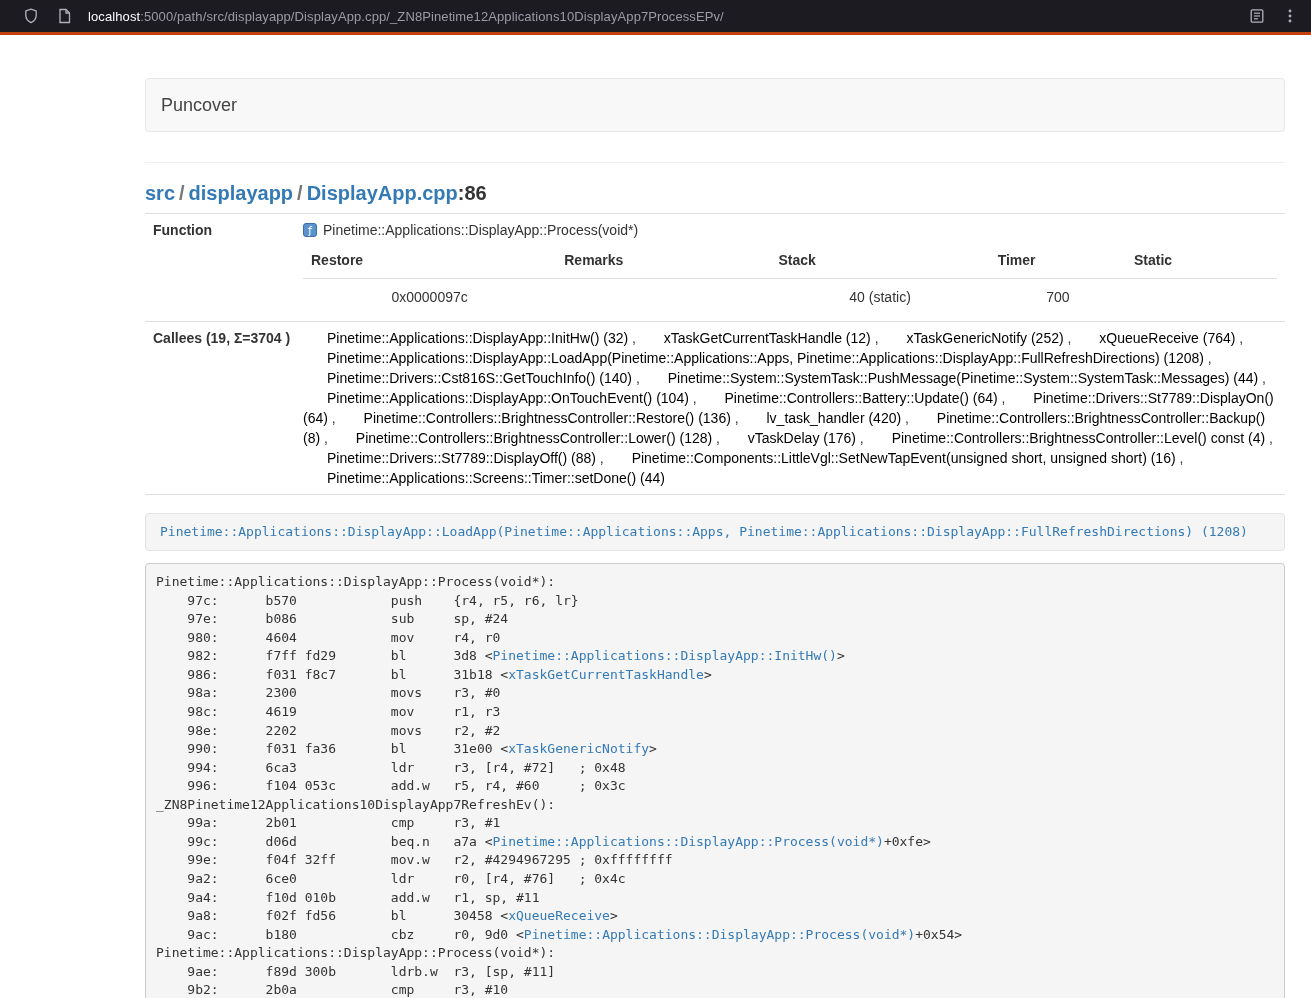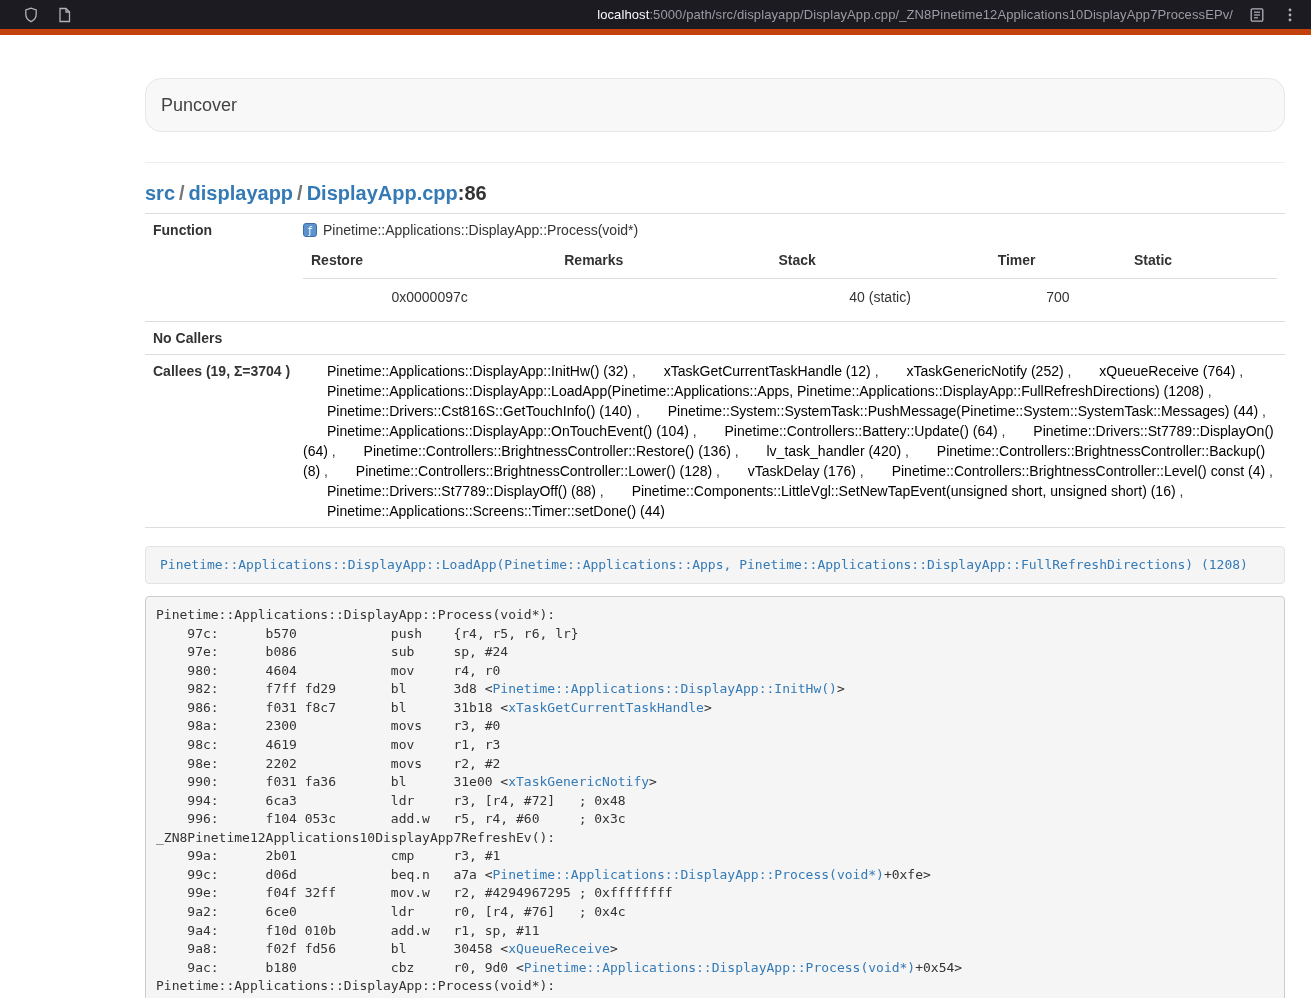--- a/index.html
+++ b/index.html
@@ -1,29 +1,29 @@
 <!DOCTYPE html>
 <html><head>
 <meta charset="utf-8">
 <style>
   html,body{margin:0;padding:0;}
   body{font-family:"Liberation Sans",sans-serif;background:#fff;}
   .viewport{position:relative;width:1311px;height:998px;overflow:hidden;background:#fff;}
 
   
-  .toolbar{height:35px;background:#1c1b22;border-bottom:6px solid #c2410c;display:flex;align-items:center;padding:0 12px 0 22px;box-sizing:border-box;gap:15px;text-align:right;}
+  .toolbar{height:35px;background:#1c1b22;border-bottom:3px solid #c2410c;display:flex;align-items:center;padding:0 12px 0 22px;box-sizing:border-box;gap:15px;}
   .tb-icon{display:inline-flex;align-items:center;justify-content:center;width:18px;height:18px;flex:0 0 auto;cursor:pointer;}
   .tb-icon svg{display:block;}
   .urlbar{flex:1 1 auto;font-size:13px;white-space:nowrap;overflow:hidden;cursor:text;letter-spacing:.1px;}
   .urlbar .host{color:#fbfbfe;}
   .urlbar .path{color:#9b9ba6;}
 
   
   .page{margin-left:145px;width:1140px;color:#333;font-size:14px;}
-  .navbar{margin-top:43px;background:#f8f8f8;border:1px solid #e7e7e7;border-radius:16px;padding:15px;}
+  .navbar{margin-top:43px;background:#f8f8f8;border:1px solid #e7e7e7;border-radius:4px;padding:15px;}
   .brand{font-size:18px;color:#444;line-height:22px;cursor:pointer;}
   hr.rule{border:0;border-top:1px solid #eee;margin:30px 0 22px 0;}
 
   .breadcrumb{font-weight:bold;font-size:20px;line-height:17px;}
   .breadcrumb a{color:#337ab7;text-decoration:none;cursor:pointer;}
   .breadcrumb .sep{color:#777;padding:0 4px;}
   .breadcrumb .suffix{color:#333;}
 
   table.ftable{width:100%;border-collapse:collapse;margin-top:11px;border-bottom:1px solid #ddd;table-layout:fixed;}
   table.ftable > tbody > tr > td{border-top:1px solid #ddd;padding:6px 8px;vertical-align:top;line-height:20px;}
@@ -134,24 +134,20 @@
                   <td></td>
                   <td>40 (static)</td>
                   <td>700</td>
                   <td></td>
                 </tr>
               </tbody>
             </table>
           </td>
         </tr>
         <tr>
-          <td class="lbl">No Callers</td>
-          <td></td>
-        </tr>
-        <tr>
           <td class="lbl">Callees (19, Σ=3704 )</td>
           <td class="callees"><a href="#">Pinetime::Applications::DisplayApp::InitHw() (32)</a> , <a href="#">xTaskGetCurrentTaskHandle (12)</a> , <a href="#">xTaskGenericNotify (252)</a> , <a href="#">xQueueReceive (764)</a> , <a href="#">Pinetime::Applications::DisplayApp::LoadApp(Pinetime::Applications::Apps, Pinetime::Applications::DisplayApp::FullRefreshDirections) (1208)</a> , <a href="#">Pinetime::Drivers::Cst816S::GetTouchInfo() (140)</a> , <a href="#">Pinetime::System::SystemTask::PushMessage(Pinetime::System::SystemTask::Messages) (44)</a> , <a href="#">Pinetime::Applications::DisplayApp::OnTouchEvent() (104)</a> , <a href="#">Pinetime::Controllers::Battery::Update() (64)</a> , <a href="#">Pinetime::Drivers::St7789::DisplayOn() (64)</a> , <a href="#">Pinetime::Controllers::BrightnessController::Restore() (136)</a> , <a href="#">lv_task_handler (420)</a> , <a href="#">Pinetime::Controllers::BrightnessController::Backup() (8)</a> , <a href="#">Pinetime::Controllers::BrightnessController::Lower() (128)</a> , <a href="#">vTaskDelay (176)</a> , <a href="#">Pinetime::Controllers::BrightnessController::Level() const (4)</a> , <a href="#">Pinetime::Drivers::St7789::DisplayOff() (88)</a> , <a href="#">Pinetime::Components::LittleVgl::SetNewTapEvent(unsigned short, unsigned short) (16)</a> , <a href="#">Pinetime::Applications::Screens::Timer::setDone() (44)</a></td>
         </tr>
       </tbody>
     </table>
 
     <div class="well">
       <a href="#">Pinetime::Applications::DisplayApp::LoadApp(Pinetime::Applications::Apps, Pinetime::Applications::DisplayApp::FullRefreshDirections) (1208)</a>
     </div>
 

